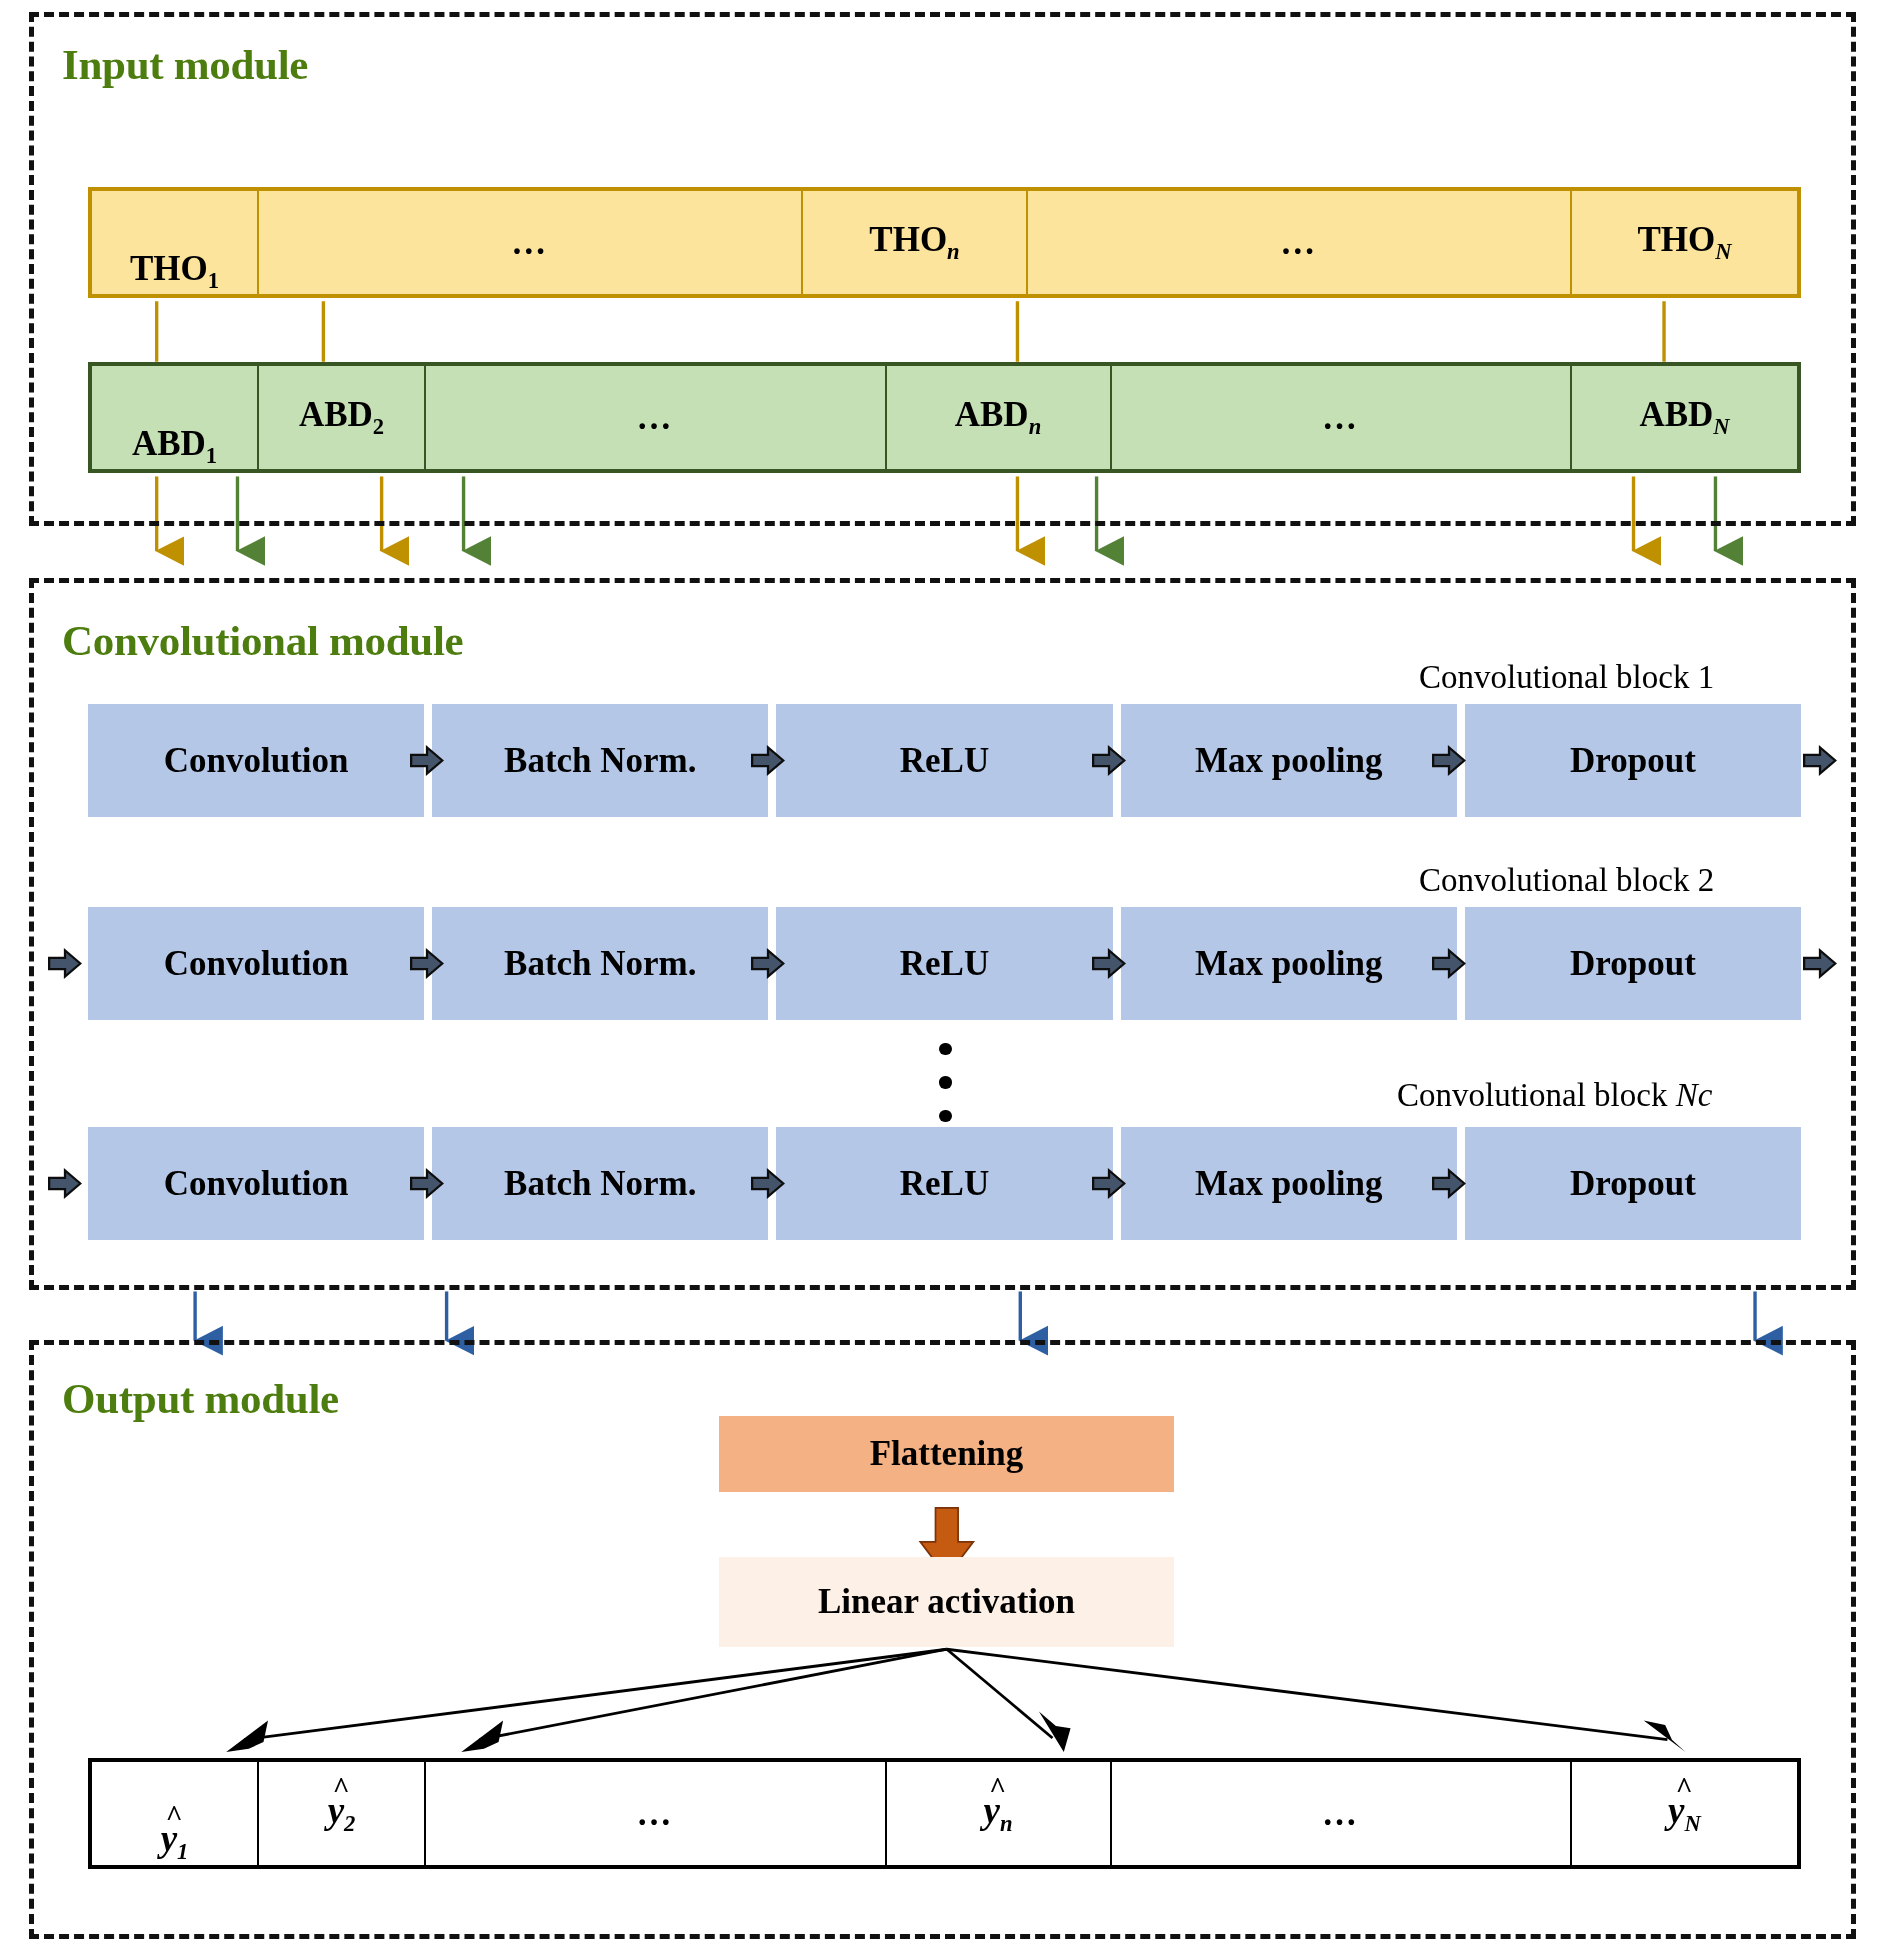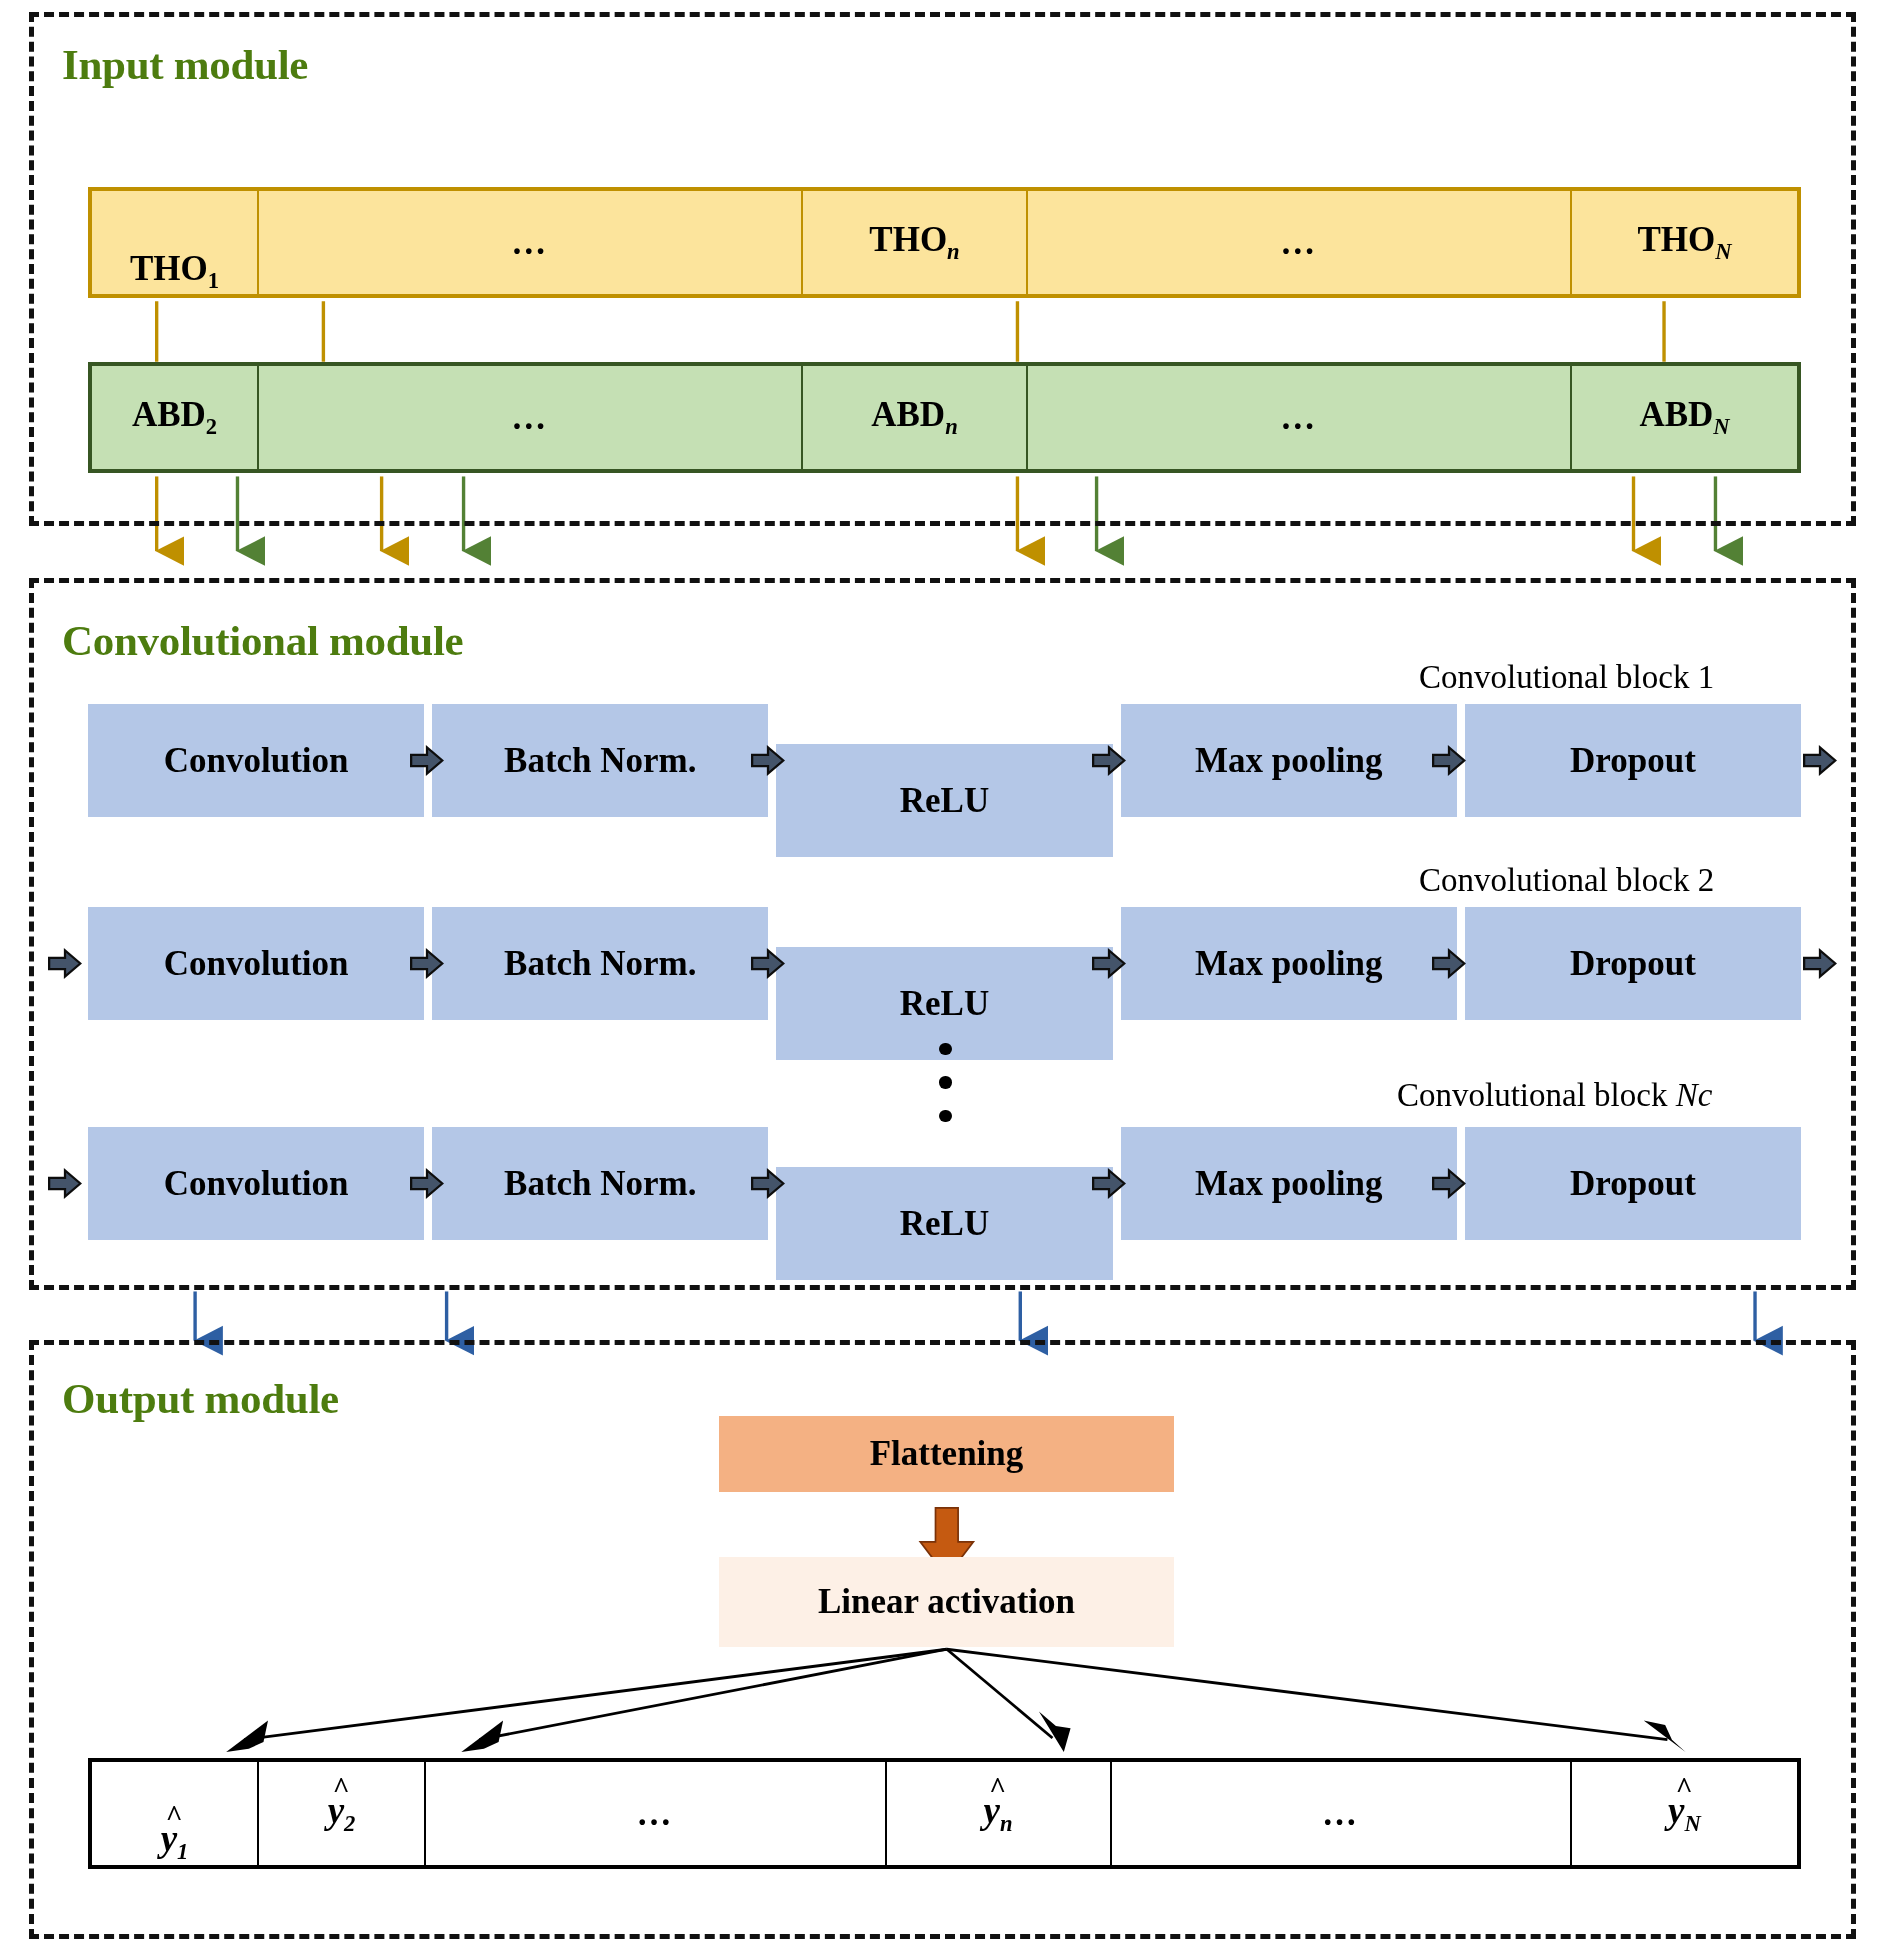--- a/index.html
+++ b/index.html
@@ -94,21 +94,21 @@
   .conv-seg{
     background:#B4C7E7;
     display:flex;align-items:center;justify-content:center;
     font-weight:bold;font-size:35px;white-space:nowrap;
     height:100%;
     box-sizing:border-box;
   }
   .conv-gap{flex:0 0 8px;height:100%;background:#ffffff;}
   .seg-conv{flex:1 1 0;}
   .seg-bn  {flex:1 1 0;}
-  .seg-relu{flex:1 1 0;margin-top:40px;}
+  .seg-relu{flex:1 1 0;}
   .seg-mp  {flex:1 1 0;}
   .seg-do  {flex:1 1 0;}
 
   
   .blockarrow{
     position:absolute;
     width:34px;height:33px;
     pointer-events:none;
   }
   .blockarrow svg{display:block;width:100%;height:100%;}
@@ -224,20 +224,23 @@
     </div>
     <div class="cell c-w">
       <span class="dots">…</span>
     </div>
     <div class="cell c-N">
       <span>THO<span class="sub-i">N</span></span>
     </div>
   </div>
 
   <div class="strip" id="abd-strip">
+    <div class="cell c-a">
+      <span>ABD<span class="sub">1</span></span>
+    </div>
     <div class="cell c-b">
       <span>ABD<span class="sub">2</span></span>
     </div>
     <div class="cell c-w">
       <span class="dots">…</span>
     </div>
     <div class="cell c-n">
       <span>ABD<span class="sub-i">n</span></span>
     </div>
     <div class="cell c-w">

